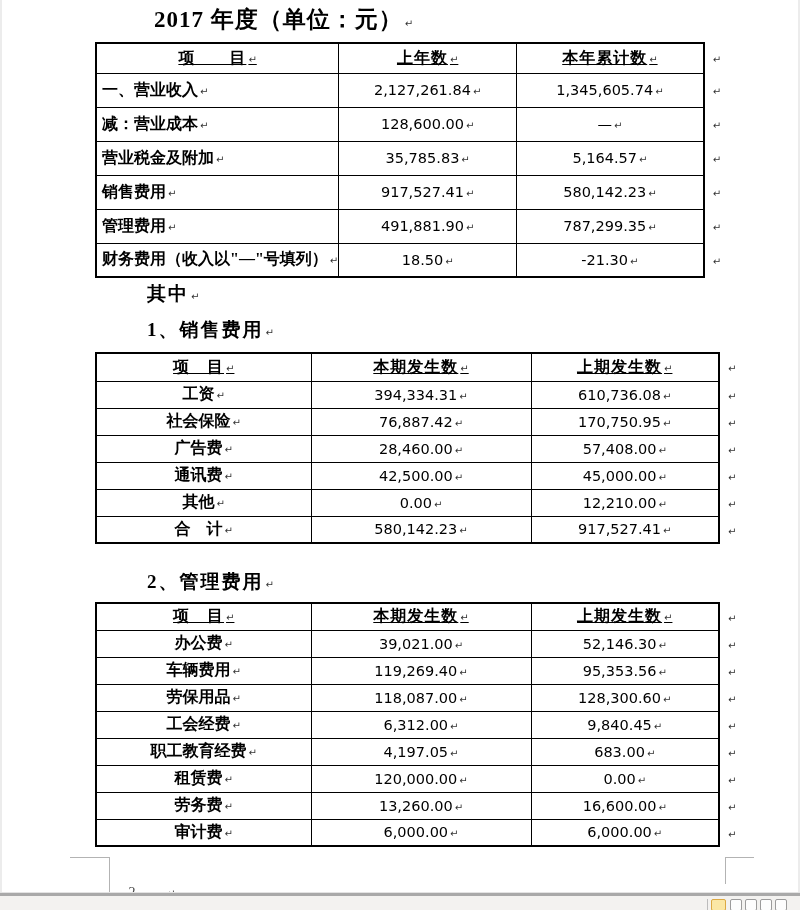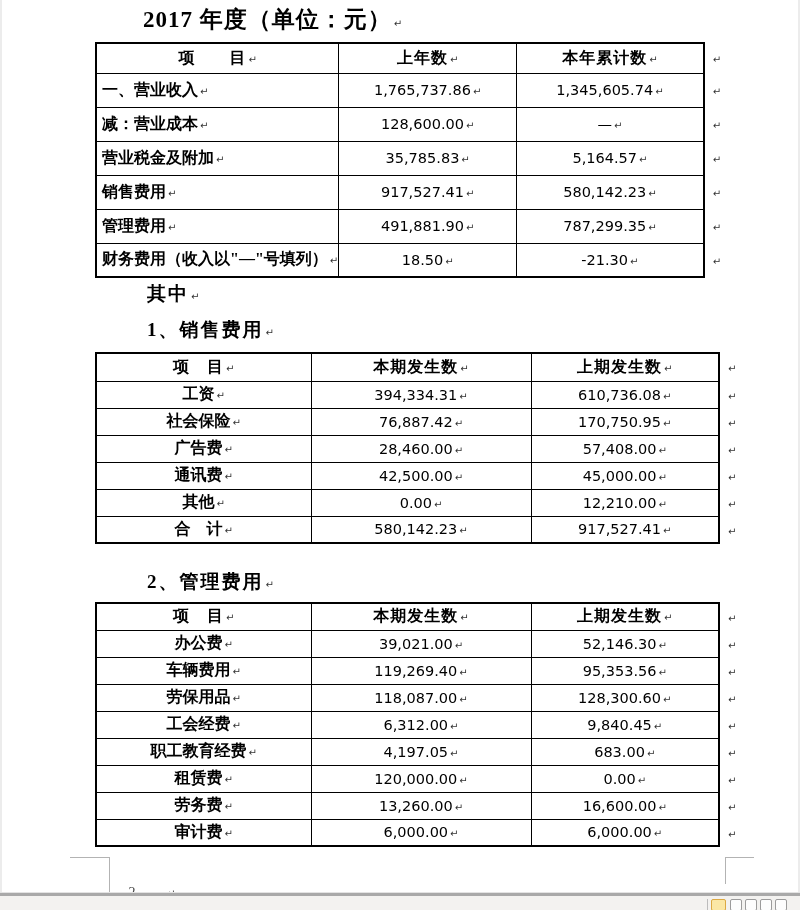--- a/index.html
+++ b/index.html
@@ -7,21 +7,21 @@
     width:800px;height:910px;position:relative;overflow:hidden;
     background:#ffffff;
     font-family:"Liberation Serif","DejaVu Serif",serif;
     color:#000;
   }
   .edge{position:absolute;top:0;bottom:0;width:2px;background:#ececec;}
   .edge.left{left:0;}
   .edge.right{right:0;}
 
   .doc-title{
-    position:absolute;left:143px;top:4px;
+    position:absolute;left:154px;top:4px;
     font-size:23px;font-weight:700;letter-spacing:1px;white-space:nowrap;
   }
   .sec-head{
     position:absolute;left:147px;
     font-size:19px;font-weight:700;letter-spacing:2px;white-space:nowrap;
   }
   #h-qizhong{top:281px;}
   #h-sub1{top:317px;}
   #h-sub2{top:569px;}
 
@@ -32,21 +32,21 @@
   #t1 tr{height:34px;} #t1 tr:first-child{height:30px;}
   #t2 tr{height:27px;} #t2 tr:first-child{height:28px;}
   #t3 tr{height:27px;}
 
   .tb td{padding:0;}
   .tb .c{
     border:1.5px solid #000;
     text-align:center;vertical-align:middle;
     white-space:nowrap;overflow:hidden;
   }
-  .tb tr:first-child .c{border-top-width:2.5px;}
+  .tb tr:first-child .c{border-top-width:2.5px;text-decoration:underline;}
   .tb tr:last-child .c{border-bottom-width:2.5px;}
   .tb .c:first-child{border-left-width:2.5px;}
   .tb .c.last{border-right-width:2.5px;}
   .tb .c.L{text-align:left;padding-left:5px;margin-top:48px;}
   .tb .m{border:none;width:20px;text-align:left;padding-left:6px;}
 
   .v{font-size:16px;font-weight:600;}
   .hd .v{font-weight:700;letter-spacing:1px;}
   .num .v{
     font-family:"DejaVu Sans","Liberation Sans",sans-serif;
@@ -95,21 +95,21 @@
     </colgroup>
   <tbody>
       <tr>
     <td class="c hd"><span class="v">项　　目</span><span class="pm">↵</span></td>
     <td class="c hd"><span class="v">上年数</span><span class="pm">↵</span></td>
     <td class="c hd last"><span class="v">本年累计数</span><span class="pm">↵</span></td>
     <td class="m"><span class="pm">↵</span></td>
   </tr>
   <tr>
     <td class="c L"><span class="v">一、营业收入</span><span class="pm">↵</span></td>
-    <td class="c num"><span class="v">1,765,737.86</span><span class="pm">↵</span></td>
+    <td class="c num"><span class="v">2,127,261.84</span><span class="pm">↵</span></td>
     <td class="c num last"><span class="v">1,345,605.74</span><span class="pm">↵</span></td>
     <td class="m"><span class="pm">↵</span></td>
   </tr>
   <tr>
     <td class="c L"><span class="v">减：营业成本</span><span class="pm">↵</span></td>
     <td class="c num"><span class="v">128,600.00</span><span class="pm">↵</span></td>
     <td class="c num last"><span class="v">—</span><span class="pm">↵</span></td>
     <td class="m"><span class="pm">↵</span></td>
   </tr>
   <tr>

